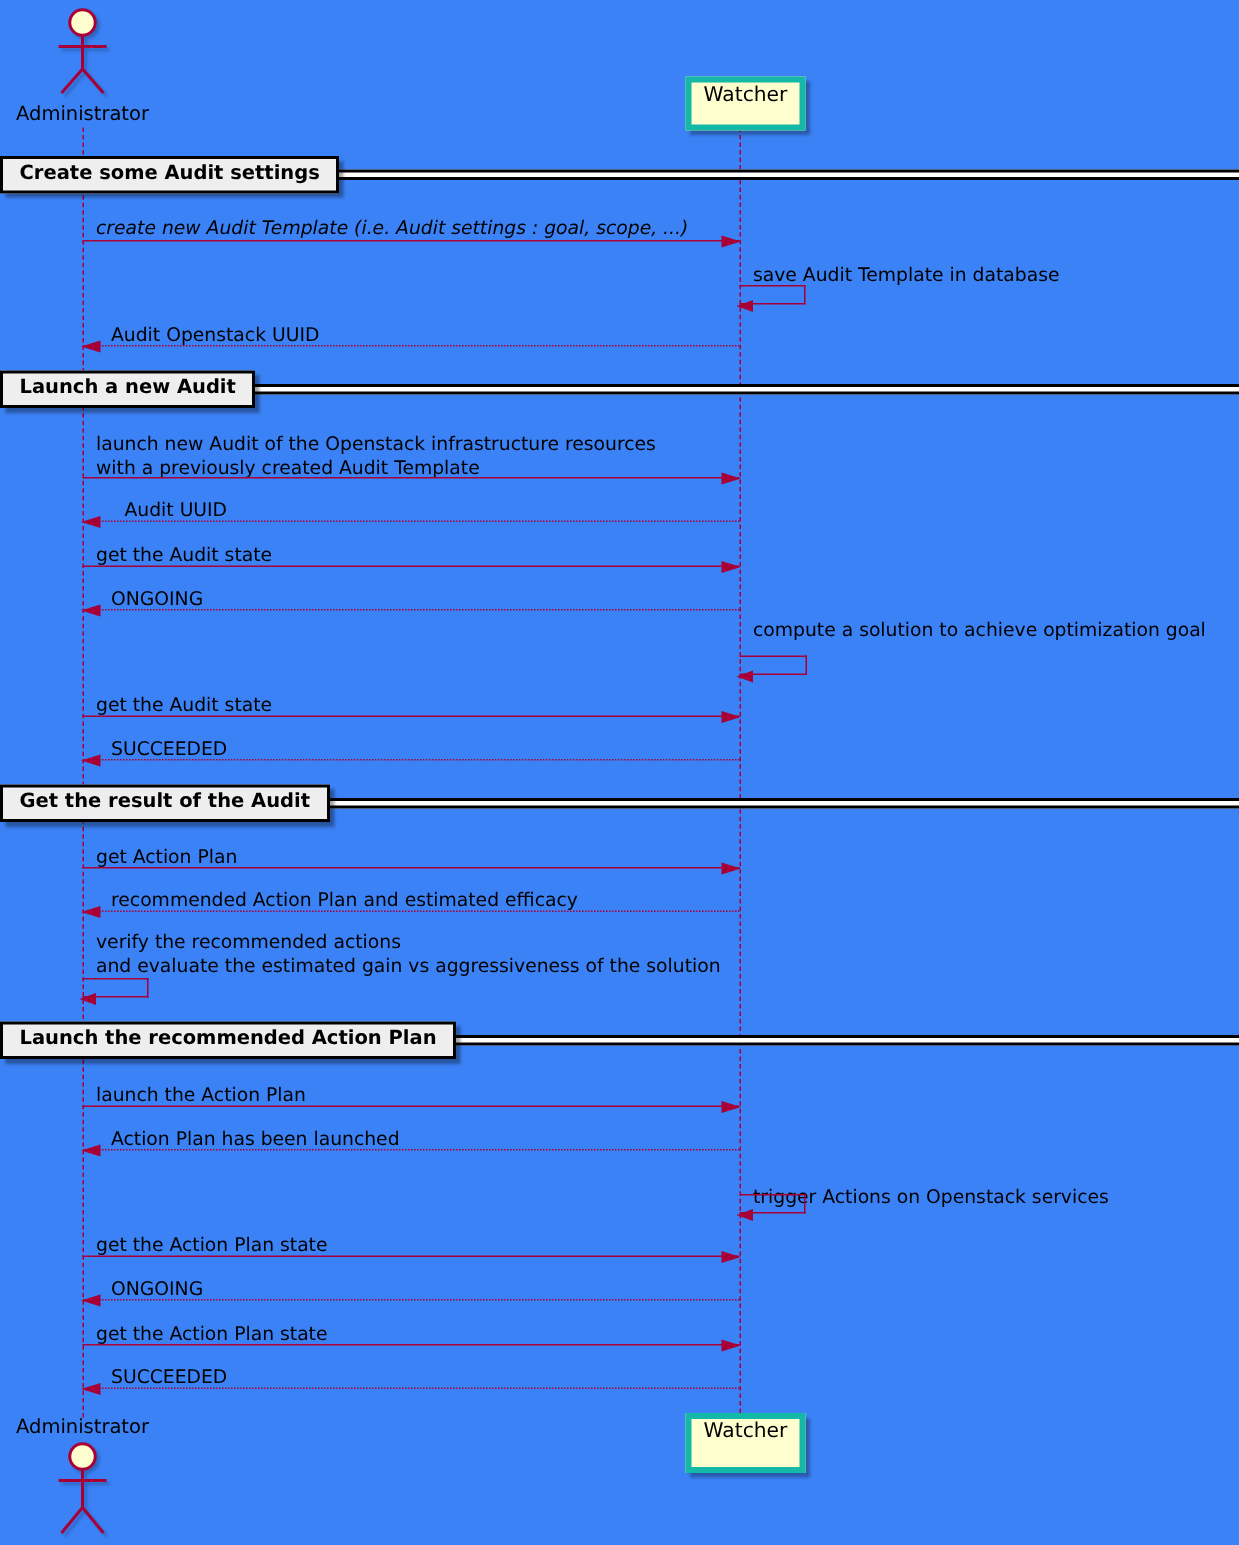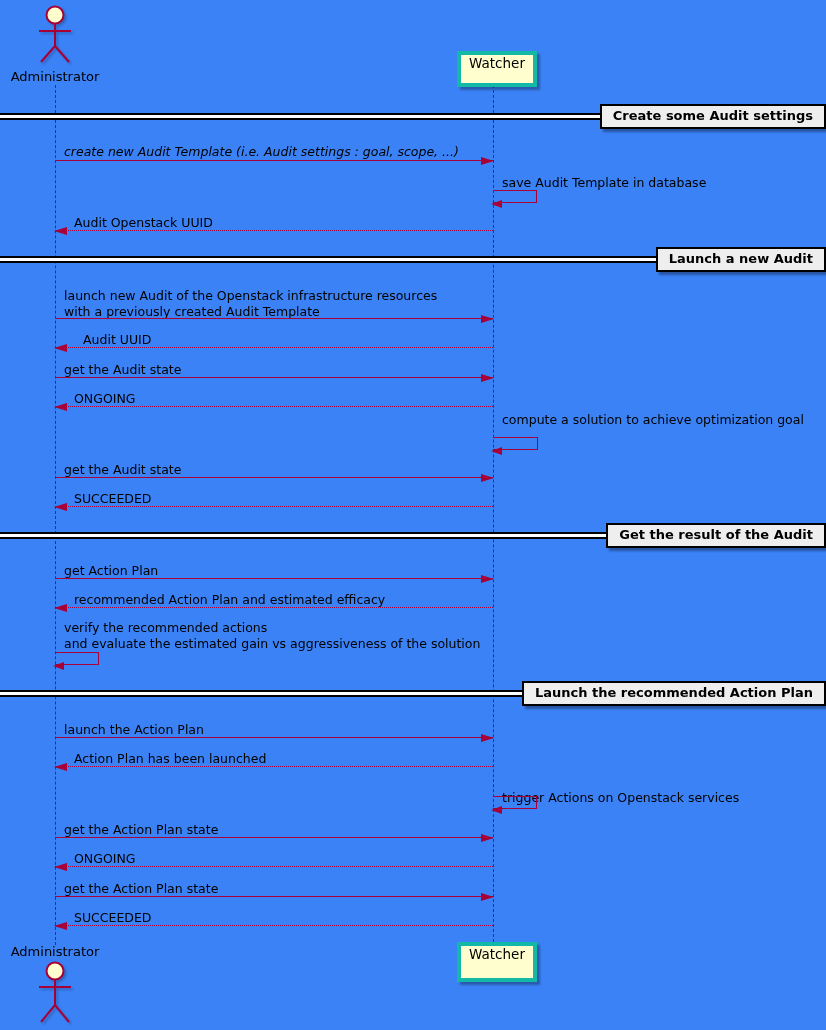--- a/index.html
+++ b/index.html
@@ -28,21 +28,21 @@
   .self-loop::after{
     content:"";position:absolute;left:-2px;bottom:-6px;width:0;height:0;
     border-right:11px solid #A80036;border-top:4.5px solid transparent;border-bottom:4.5px solid transparent;
   }
   .participant{
     position:absolute;background:#FEFECE;border:4px solid #14b8a6;
     box-shadow:3px 3px 2px rgba(0,0,0,0.3);
     display:flex;align-items:flex-start;justify-content:center;
     z-index:4;font-size:13.5px;white-space:nowrap;
   }
-  .divider{position:absolute;left:0;width:826px;display:flex;justify-content:flex-end;z-index:3;}
+  .divider{position:absolute;left:0;width:826px;display:flex;justify-content:flex-start;z-index:3;}
   .divider-lines{
     position:absolute;left:0;right:0;top:50%;height:3px;margin-top:-3.5px;
     border-top:2px solid #000;border-bottom:2px solid #000;background:#fff;
   }
   .divider-label{
     position:relative;background:#EEEEEE;border:2px solid #000;
     padding:2px 11px 3px 11px;font-weight:bold;font-size:13px;line-height:16px;
     box-shadow:3px 3px 2px rgba(0,0,0,0.35);white-space:nowrap;
   }
   .actor{position:absolute;z-index:4;filter:drop-shadow(2px 2px 1px rgba(0,0,0,0.22));}

